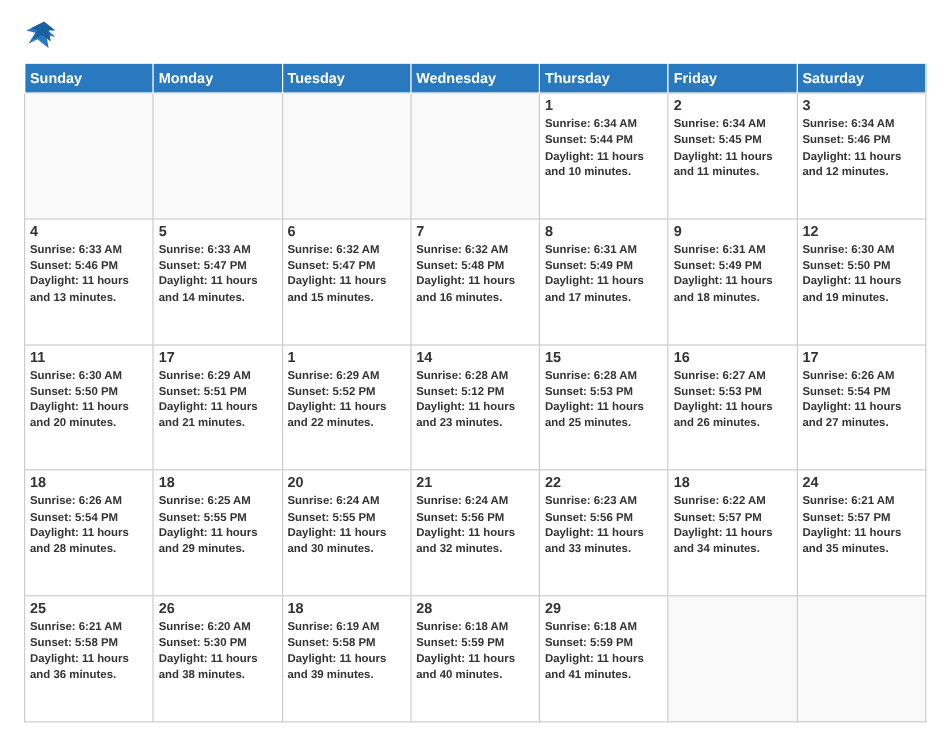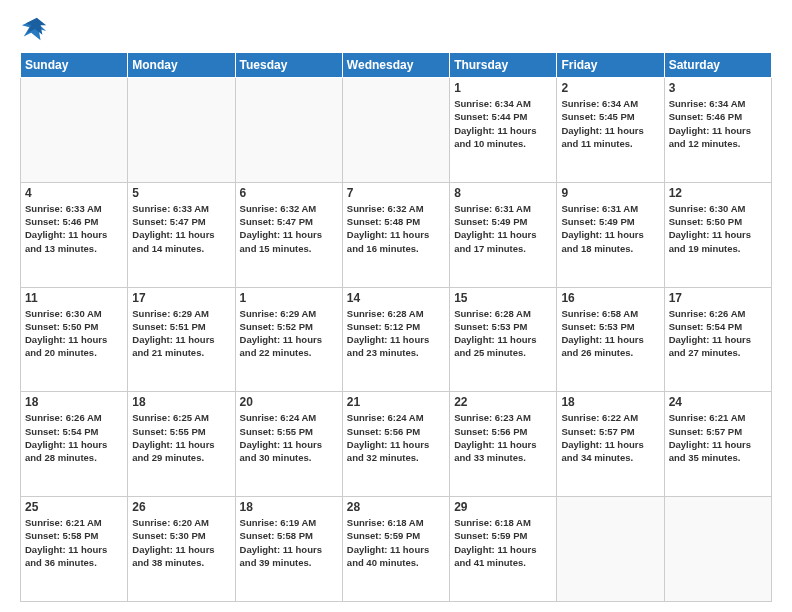--- a/index.html
+++ b/index.html
@@ -220,21 +220,21 @@
 Daylight: 11 hours and 23 minutes.</div>
           </td>
           <td>
             <span class="day-number">15</span>
             <div class="day-info">Sunrise: 6:28 AM
 Sunset: 5:53 PM
 Daylight: 11 hours and 25 minutes.</div>
           </td>
           <td>
             <span class="day-number">16</span>
-            <div class="day-info">Sunrise: 6:58 AM
+            <div class="day-info">Sunrise: 6:27 AM
 Sunset: 5:53 PM
 Daylight: 11 hours and 26 minutes.</div>
           </td>
           <td>
             <span class="day-number">17</span>
             <div class="day-info">Sunrise: 6:26 AM
 Sunset: 5:54 PM
 Daylight: 11 hours and 27 minutes.</div>
           </td>
         </tr>

